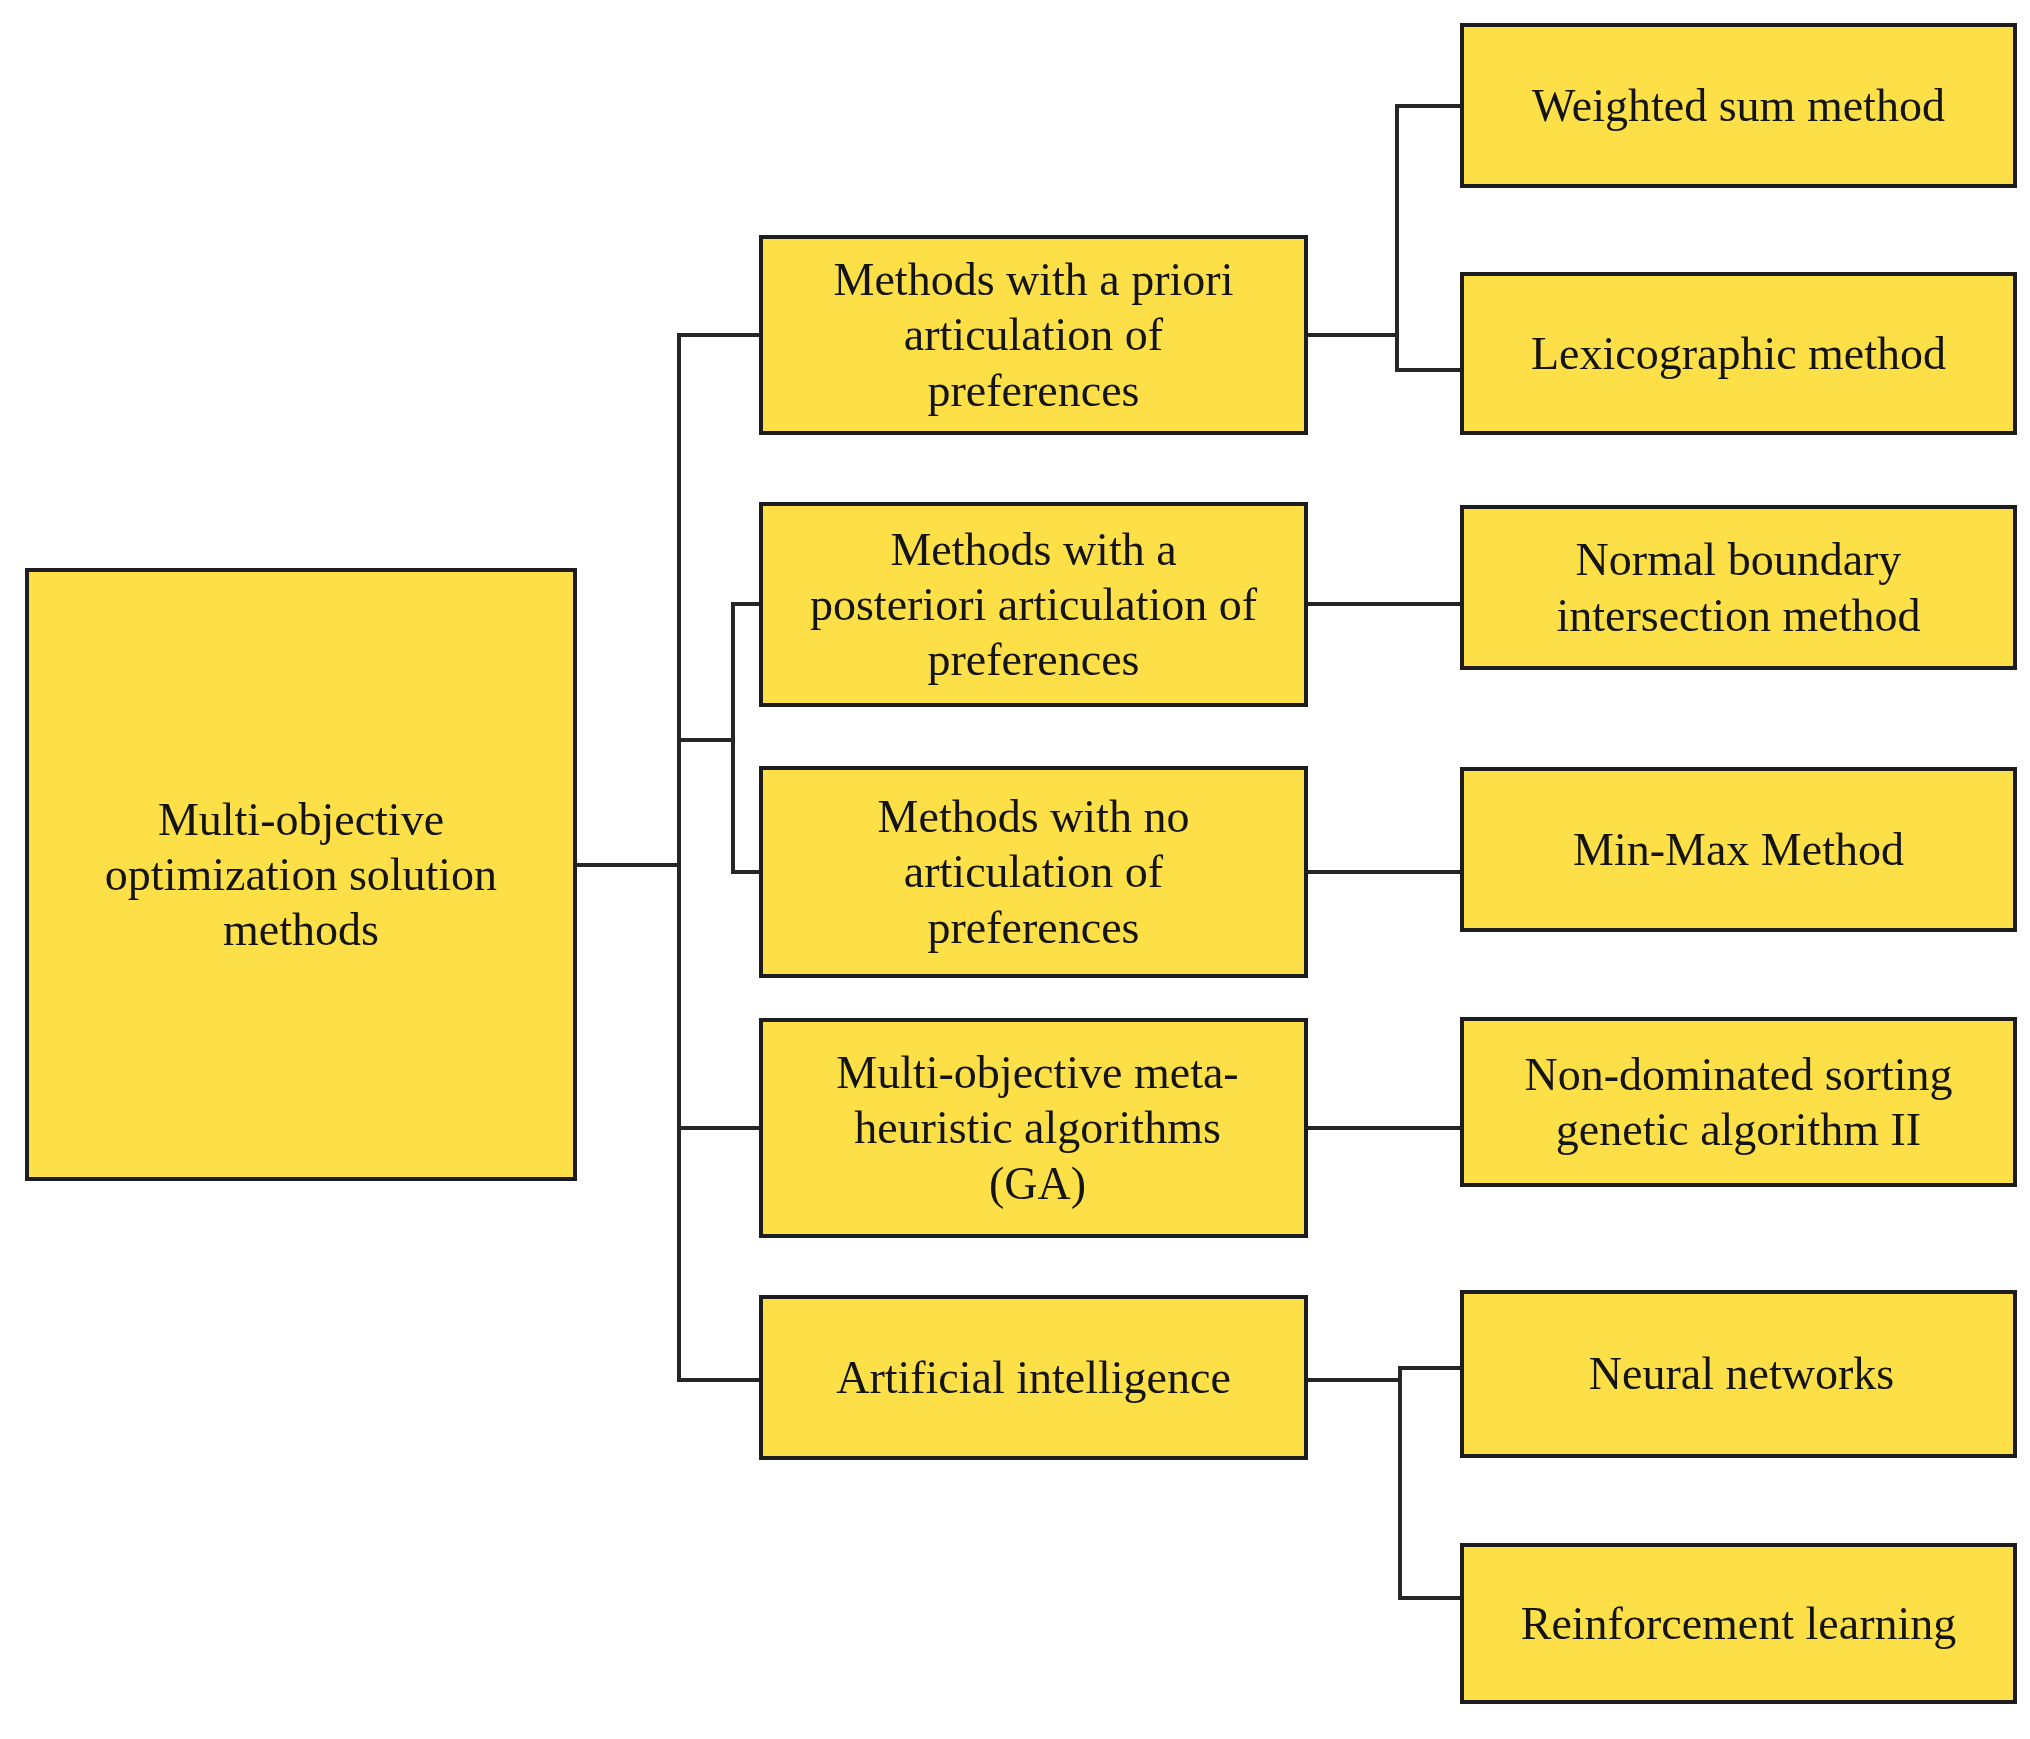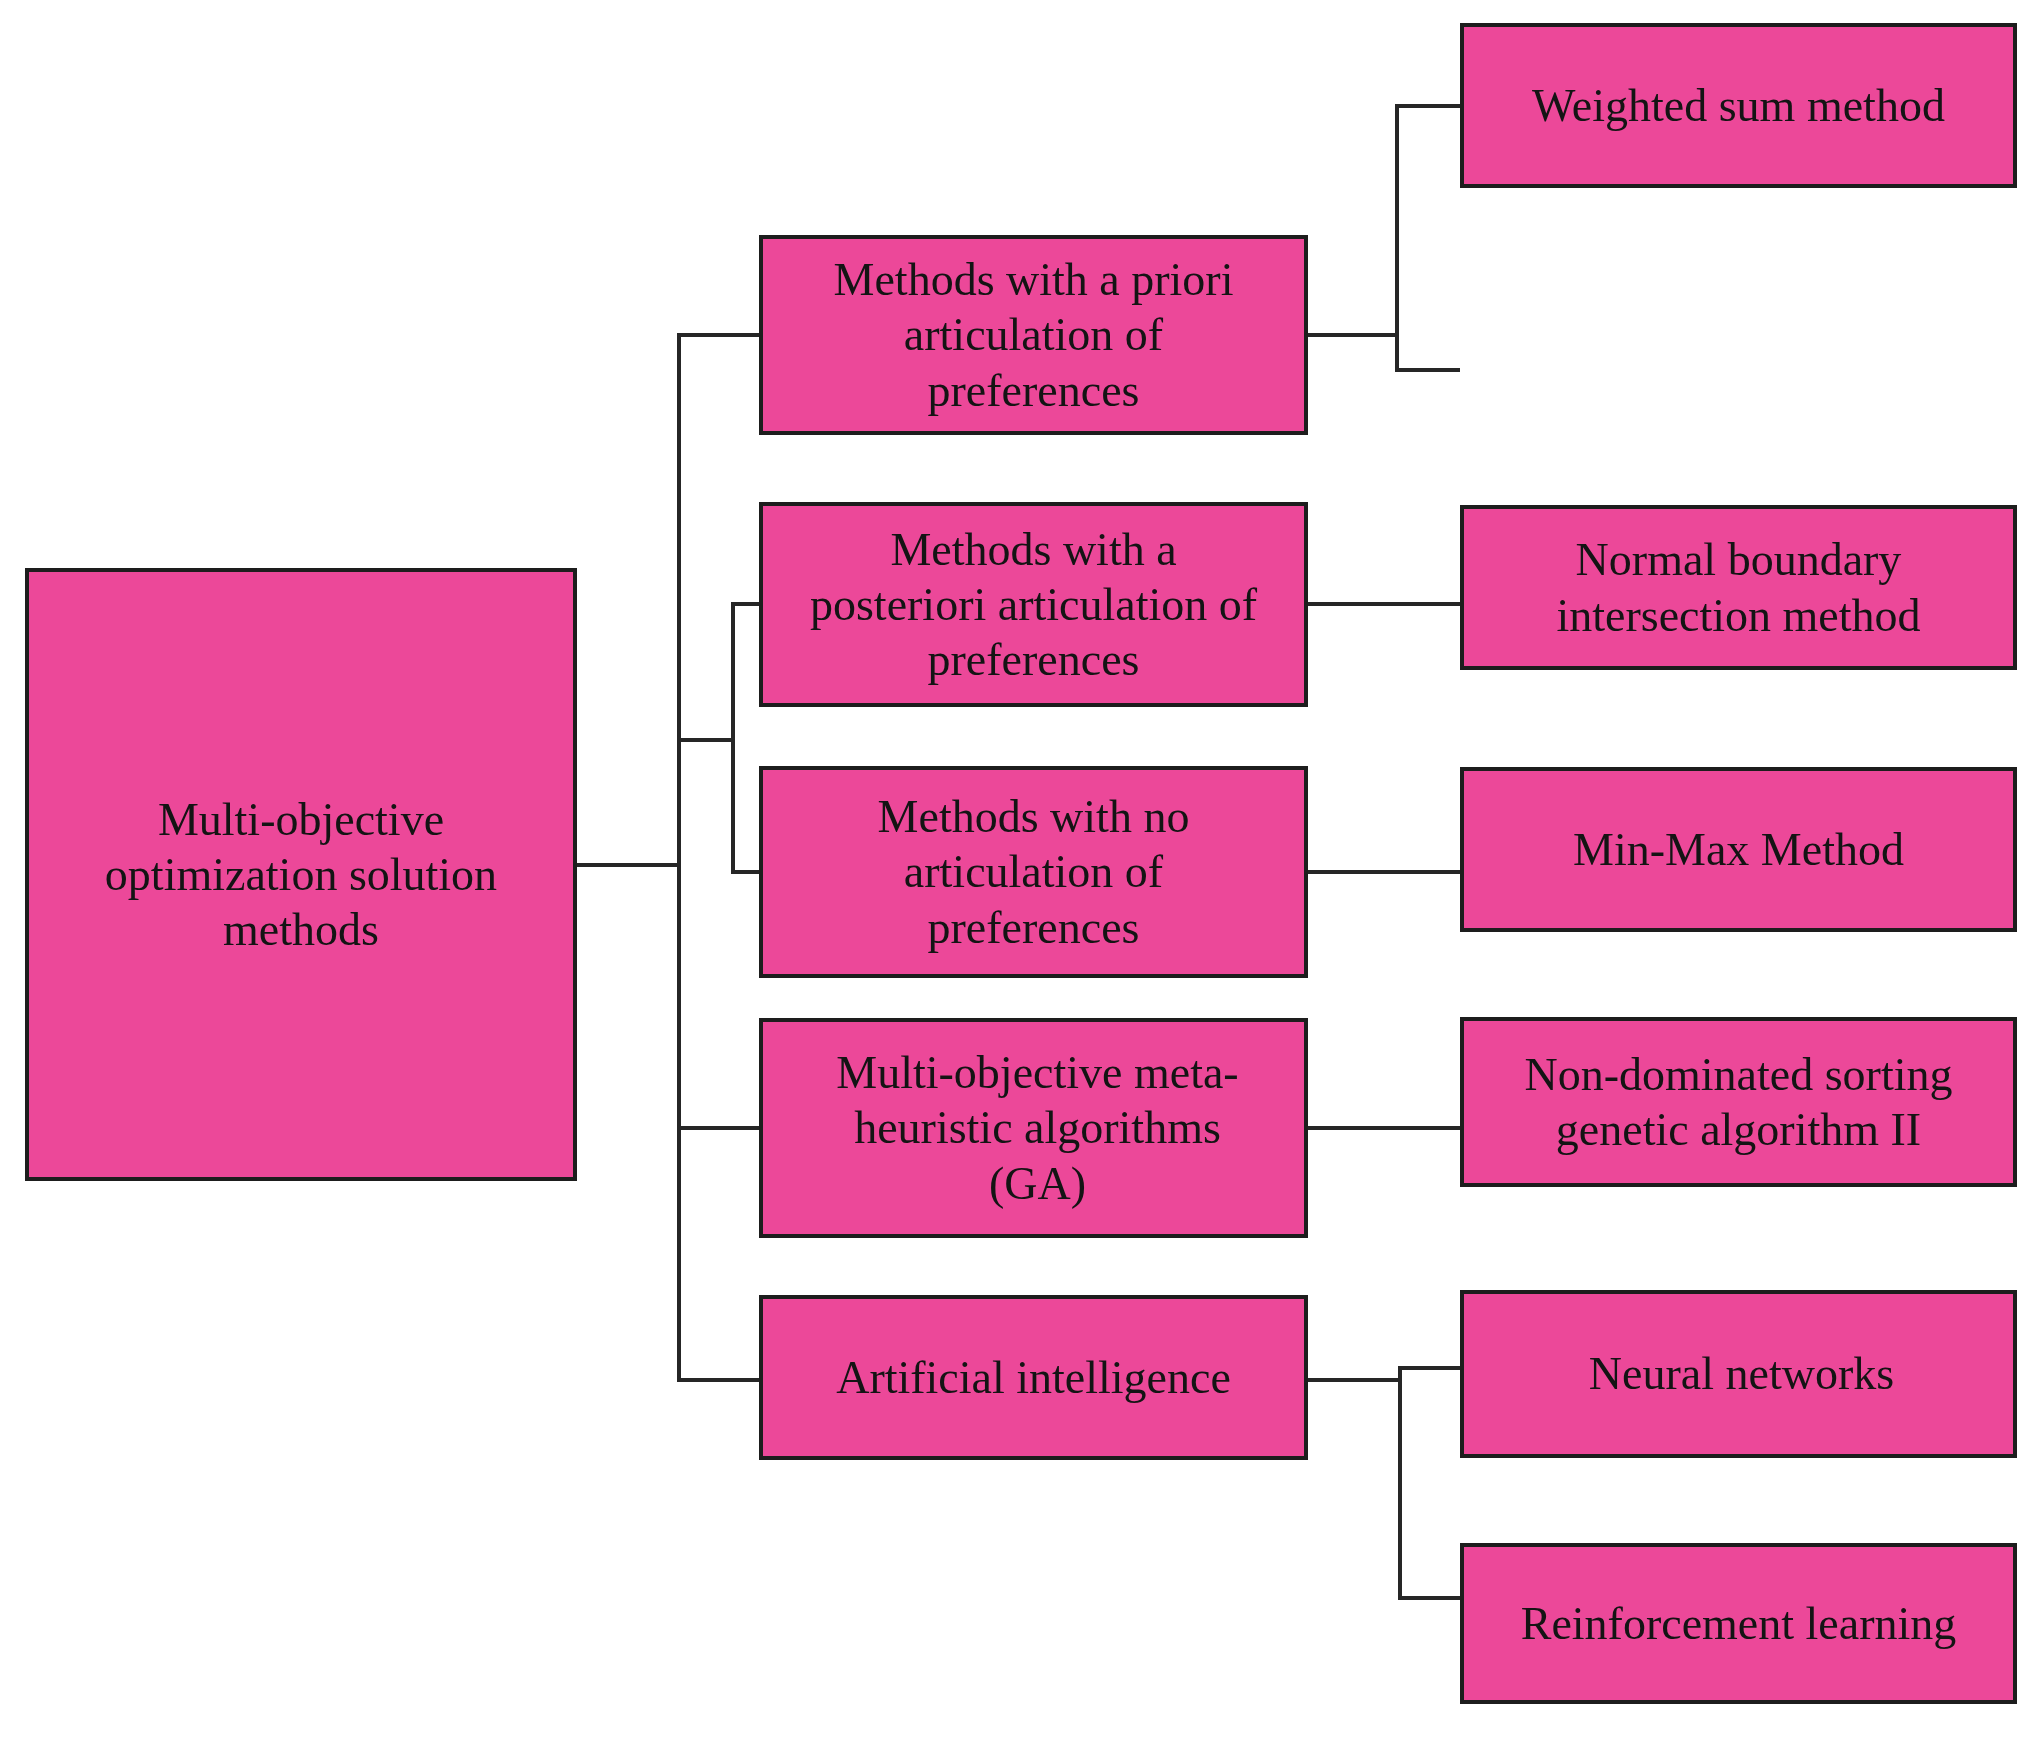--- a/index.html
+++ b/index.html
@@ -24,21 +24,21 @@
   }
   .connector-layer polyline,
   .connector-layer line {
     fill: none;
     stroke: #262626;
     stroke-width: 4;
   }
   .node {
     position: absolute;
     box-sizing: border-box;
-    background: #ec4899;
+    background: #fde047;
     border: 4px solid #1d1d1d;
     display: flex;
     align-items: center;
     justify-content: center;
     text-align: center;
     color: #141414;
     font-size: 46px;
     line-height: 1.2;
     white-space: pre-line;
   }
@@ -120,20 +120,23 @@
   </div>
 
   <div class="node n-ai">
     <span>Artificial intelligence</span>
   </div>
 
   <div class="node n-weighted">
     <span>Weighted sum method</span>
   </div>
 
+  <div class="node n-lexico">
+    <span>Lexicographic method</span>
+  </div>
 
   <div class="node n-nbi">
     <span>Normal boundary
 intersection method</span>
   </div>
 
   <div class="node n-minmax">
     <span>Min-Max Method</span>
   </div>
 

